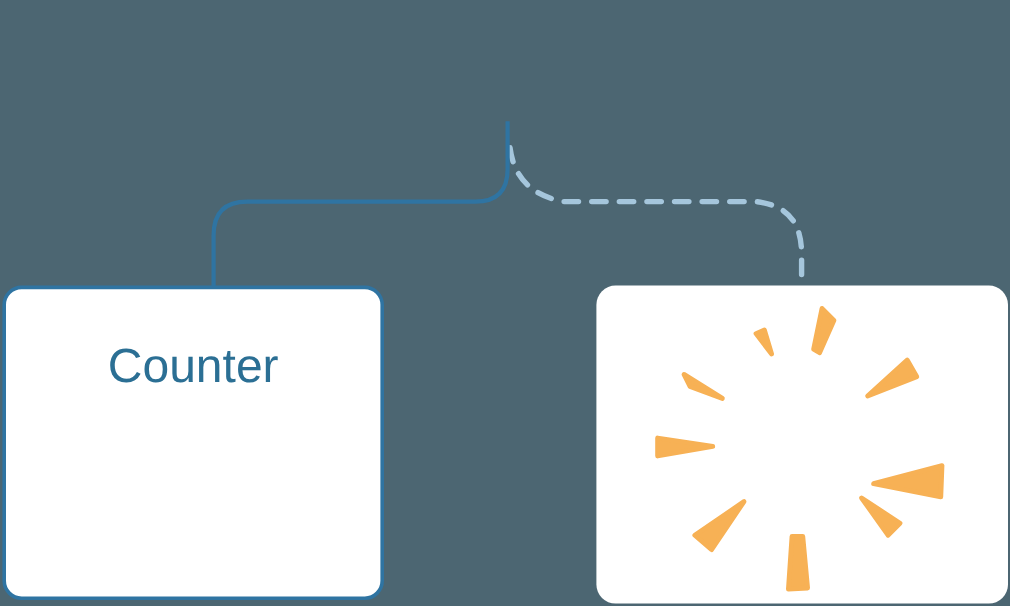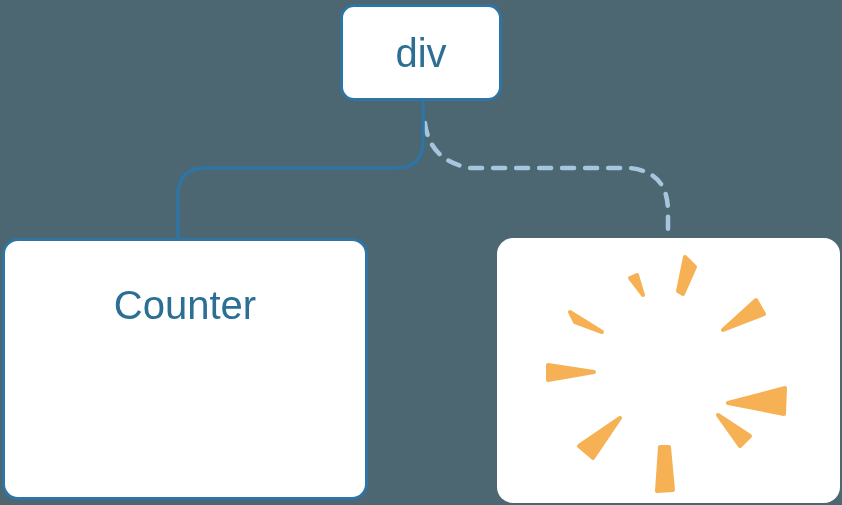--- a/index.html
+++ b/index.html
@@ -53,21 +53,21 @@
     display: flex; align-items: center; justify-content: center;
   }
   .root-label {
     color: var(--node-text);
     font-size: 40px;
     font-weight: 500;
     line-height: 1;
   }
   .node-counter {
     left: 2px; top: 238px;
-    width: 366px; height: 262px;
+    width: 318px; height: 262px;
     border: 3px solid var(--node-border);
     border-radius: 16px;
   }
   .counter-title {
     position: absolute;
     left: 0; right: 0; top: 44px;
     text-align: center;
     color: var(--node-text);
     font-size: 40px;
     font-weight: 500;
@@ -118,23 +118,20 @@
 </head>
 <body>
 
 <div class="canvas">
 
   <svg class="connectors" viewBox="0 0 842 505">
     <path class="dashed-link" d="M 425 123 C 428 147 442 163 470 168 L 630 168 C 656 171 668 185 668 212 L 668 238"></path>
     <path class="solid-link" d="M 423 101 L 423 141 Q 423 168 396 168 L 206 168 Q 178 168 178 196 L 178 240"></path>
   </svg>
 
-  <div class="node node-root">
-    <span class="root-label">div</span>
-  </div>
 
   <div class="node node-counter">
     <div class="counter-title">Counter</div>
   </div>
 
   <div class="node node-removed">
     <svg class="poof" viewBox="0 0 343 265">
       <polygon points="133,40 140,37 146,57"></polygon>
       <polygon points="188,19 198,29 186,56 181,53"></polygon>
       <polygon points="259,62 267,76 226,92"></polygon>

